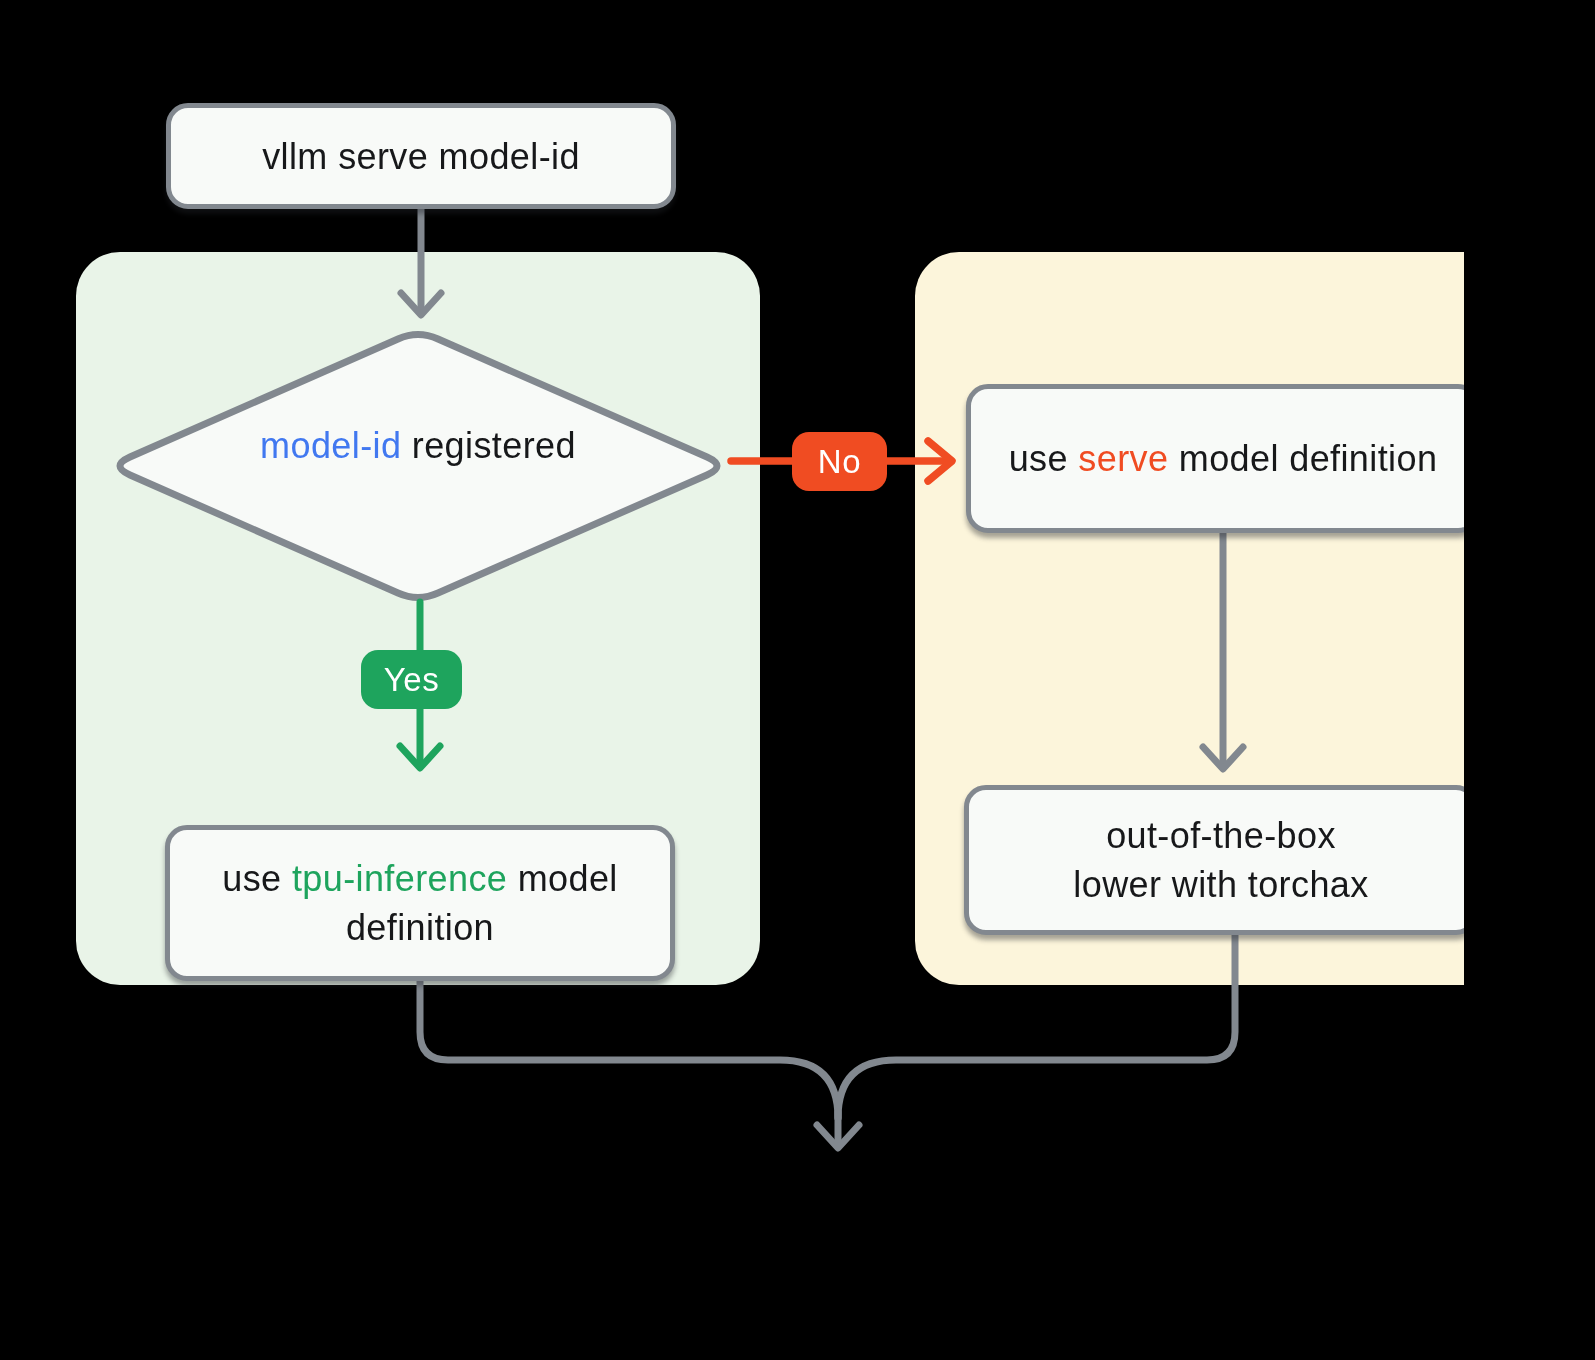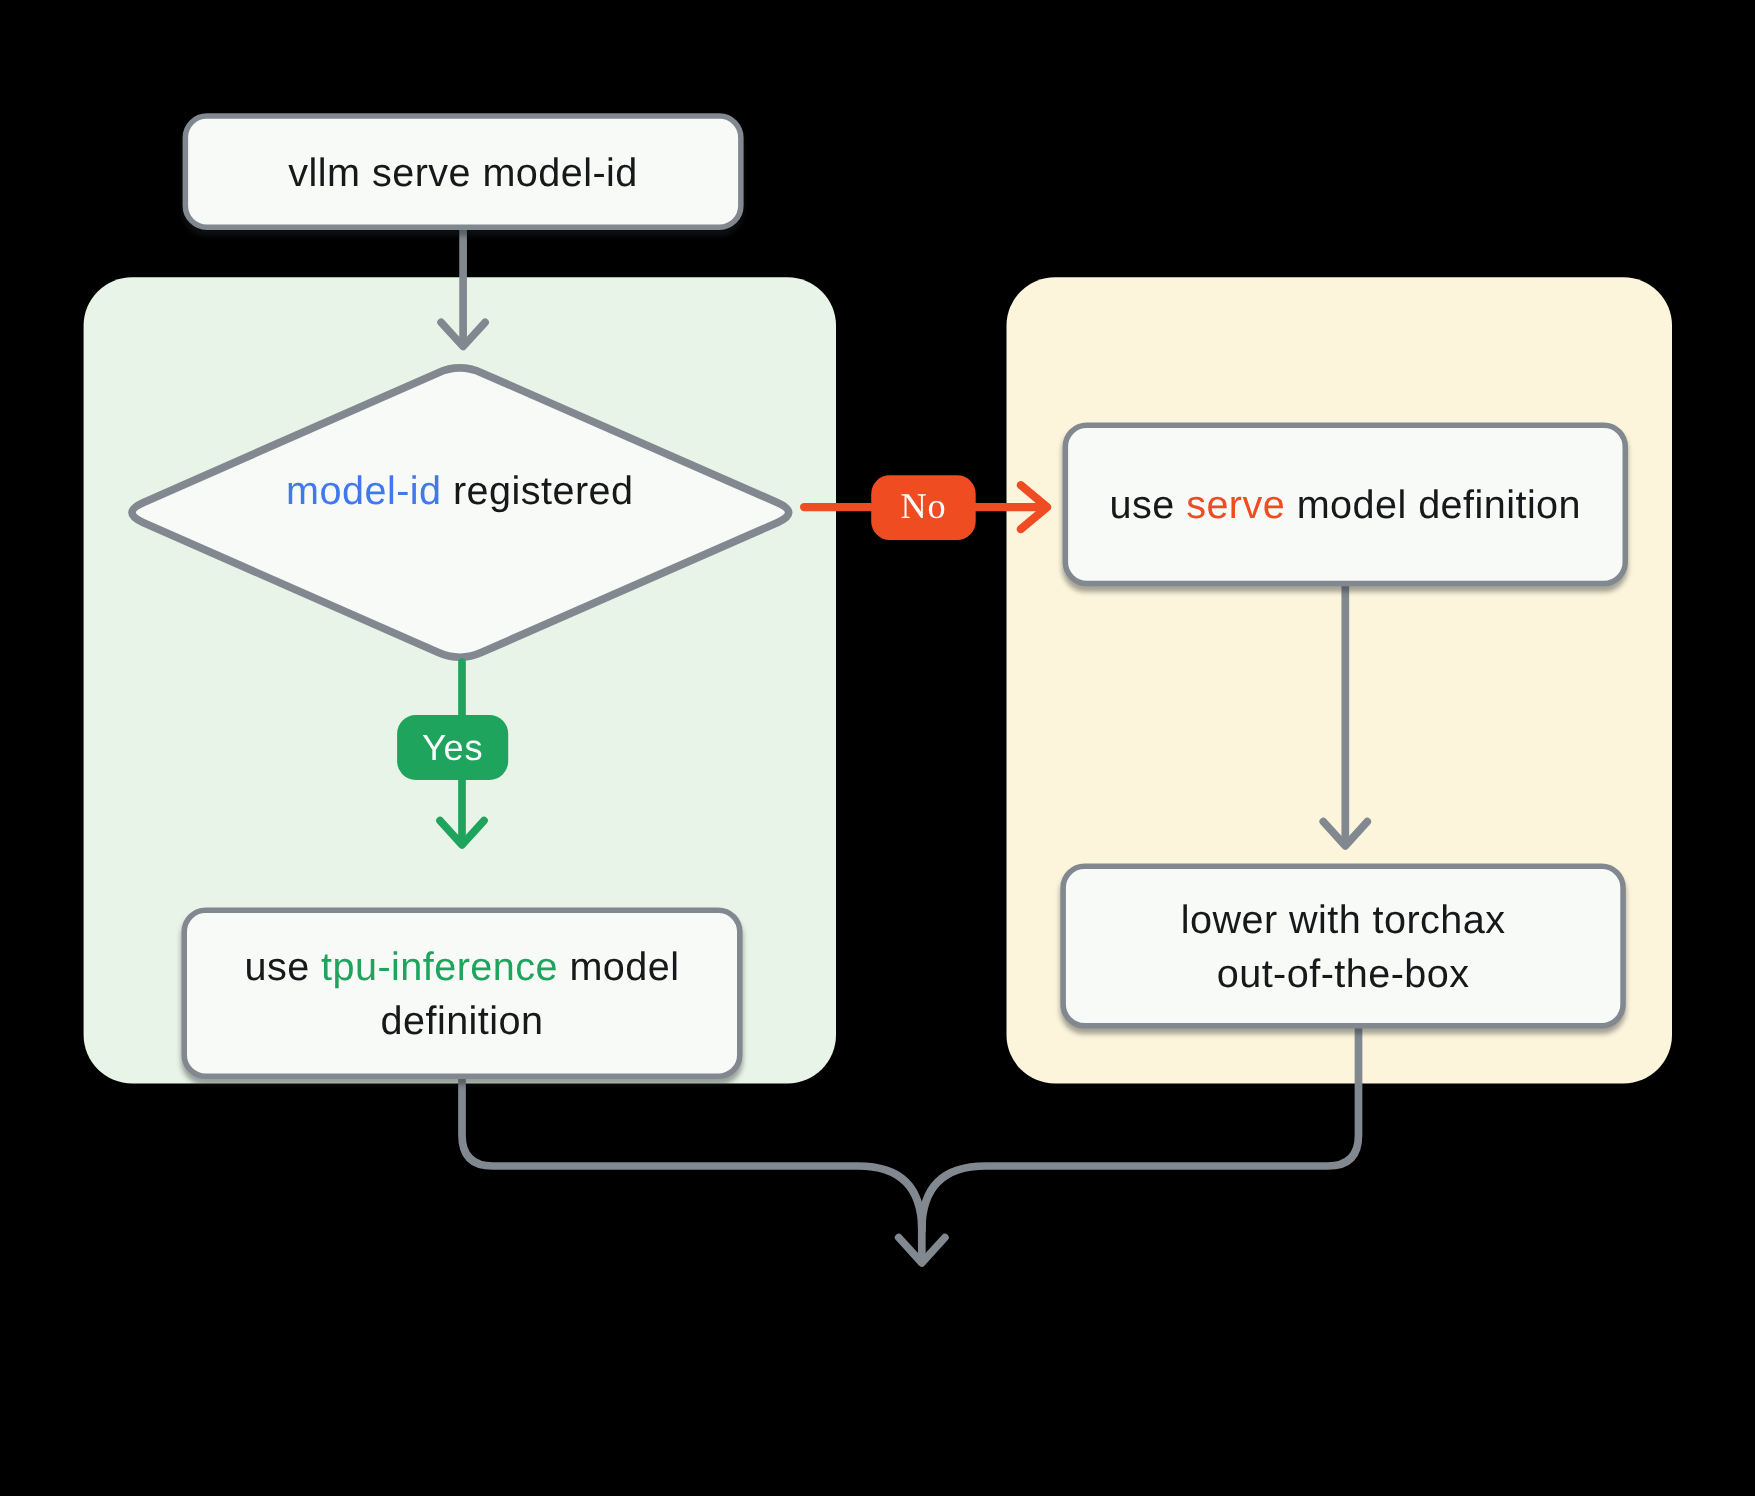--- a/index.html
+++ b/index.html
@@ -1,18 +1,18 @@
 <!DOCTYPE html>
 <html style="--background: #000000; --panel-green: #E9F4E8; --panel-yellow: #FCF5DB; --node-fill: #F8FAF8; --stroke-gray: #82888F; --accent-green: #1EA45D; --accent-orange: #F04C22; --accent-blue: #4178F0; --text-dark: #17181A; --badge-text: #FFFFFF;"><head>
 <meta charset="utf-8">
 <style>
   html, body { margin: 0; padding: 0; background: #000; }
   #canvas {
     position: relative;
-    width: 1595px;
+    width: 1464px;
     height: 1360px;
     background: var(--background, #000);
     font-family: "Liberation Sans", sans-serif;
     overflow: hidden;
   }
   .panel {
     position: absolute;
     border-radius: 44px;
     z-index: 1;
   }
@@ -79,21 +79,21 @@
     color: var(--badge-text);
     font-size: 33px;
     font-weight: 500;
     letter-spacing: 0.6px;
     display: flex;
     align-items: center;
     justify-content: center;
     z-index: 4;
   }
   #badge-yes { left: 361px; top: 650px; width: 101px; height: 59px; background: var(--accent-green); }
-  #badge-no  { left: 792px; top: 432px; width: 95px;  height: 59px; background: var(--accent-orange); font-family: Liberation Serif, serif; }
+  #badge-no  { left: 792px; top: 432px; width: 95px;  height: 59px; background: var(--accent-orange); }
 </style>
 </head>
 <body>
 
 <div id="canvas">
 
   <div id="panel-green" class="panel"></div>
   <div id="panel-yellow" class="panel"></div>
 
   <svg id="connectors" viewBox="0 0 1595 1360" xmlns="http://www.w3.org/2000/svg">
@@ -137,18 +137,18 @@
   <div id="node-tpu" class="node">
     <div><span>use </span><span class="accent-green">tpu-inference</span><span> model</span></div>
     <div>definition</div>
   </div>
 
   <div id="node-vllm" class="node">
     <div><span>use </span><span class="accent-orange">serve</span><span> model definition</span></div>
   </div>
 
   <div id="node-torchax" class="node">
+    <div>out-of-the-box</div>
     <div>lower with torchax</div>
-    <div>out-of-the-box</div>
   </div>
 
 
 </div>
 
 </body></html>

